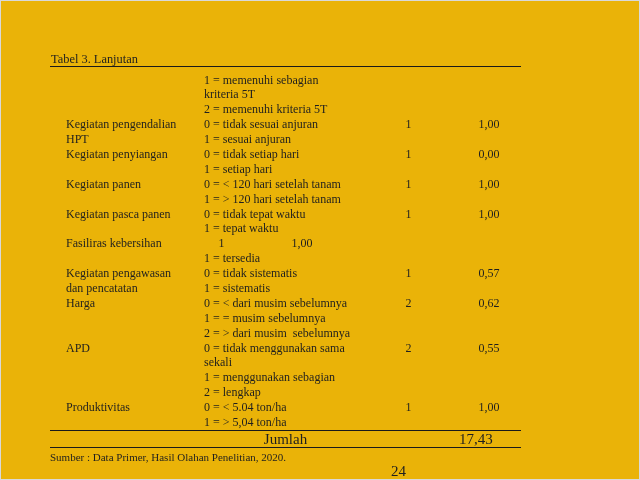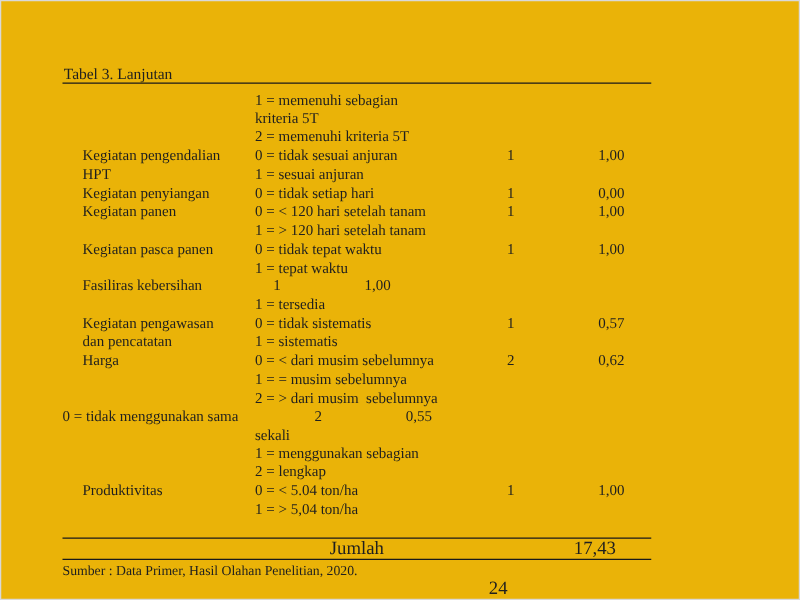--- a/index.html
+++ b/index.html
@@ -134,20 +134,26 @@
       <div class="c4"></div>
     </div>
 
     <div class="row">
       <div class="c1">Kegiatan penyiangan</div>
       <div class="c2">0 = tidak setiap hari</div>
       <div class="c3">1</div>
       <div class="c4">0,00</div>
     </div>
 
+    <div class="row">
+      <div class="c1"></div>
+      <div class="c2">1 = setiap hari</div>
+      <div class="c3"></div>
+      <div class="c4"></div>
+    </div>
 
     <div class="row">
       <div class="c1">Kegiatan panen</div>
       <div class="c2">0 = &lt; 120 hari setelah tanam</div>
       <div class="c3">1</div>
       <div class="c4">1,00</div>
     </div>
 
     <div class="row">
       <div class="c1"></div>
@@ -212,20 +218,21 @@
     </div>
 
     <div class="row">
       <div class="c1"></div>
       <div class="c2">2 = &gt; dari musim  sebelumnya</div>
       <div class="c3"></div>
       <div class="c4"></div>
     </div>
 
     <div class="row">
+      <div class="c1">APD</div>
       <div class="c2">0 = tidak menggunakan sama</div>
       <div class="c3">2</div>
       <div class="c4">0,55</div>
     </div>
 
     <div class="row">
       <div class="c1"></div>
       <div class="c2">sekali</div>
       <div class="c3"></div>
       <div class="c4"></div>

